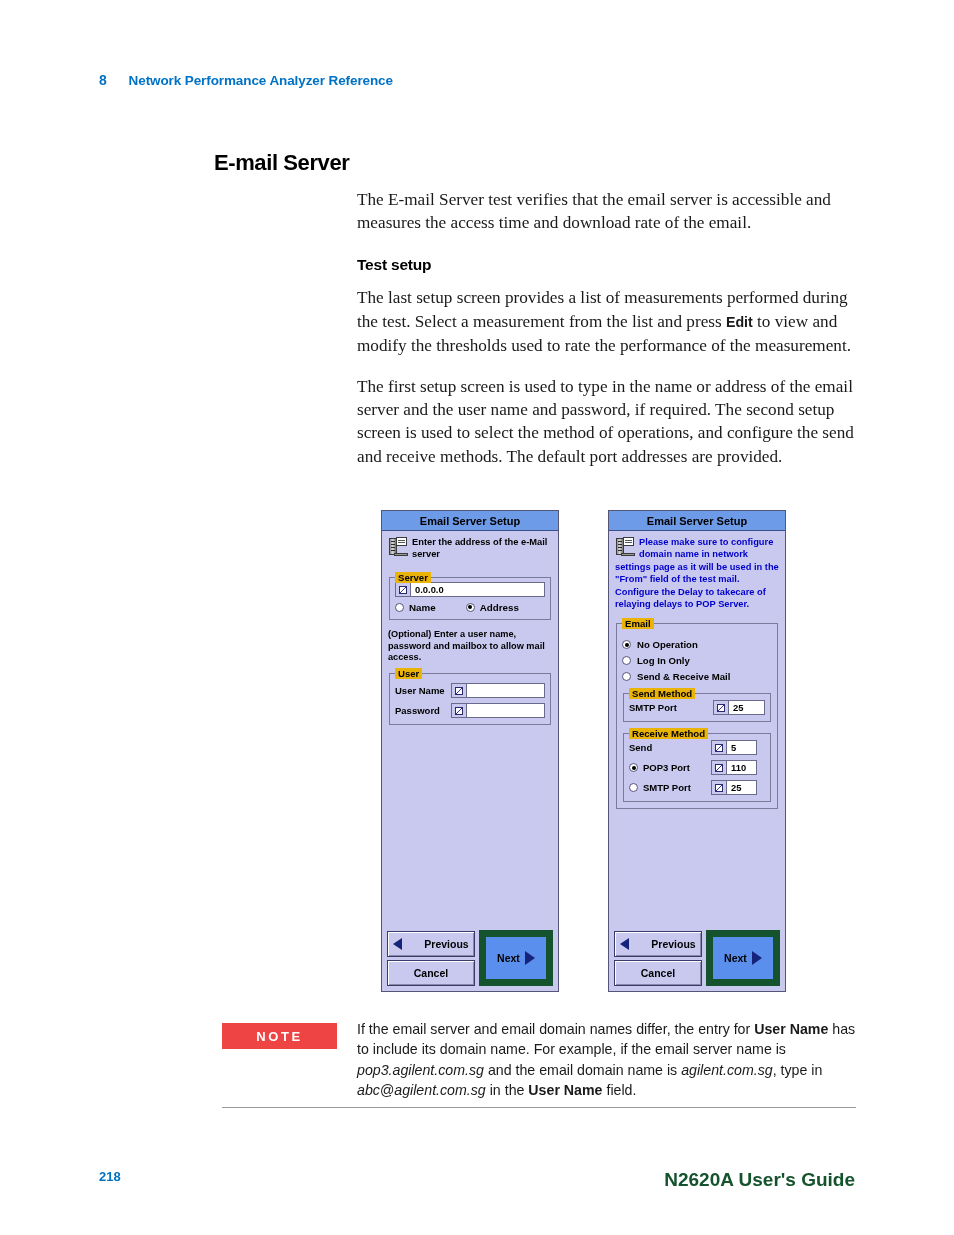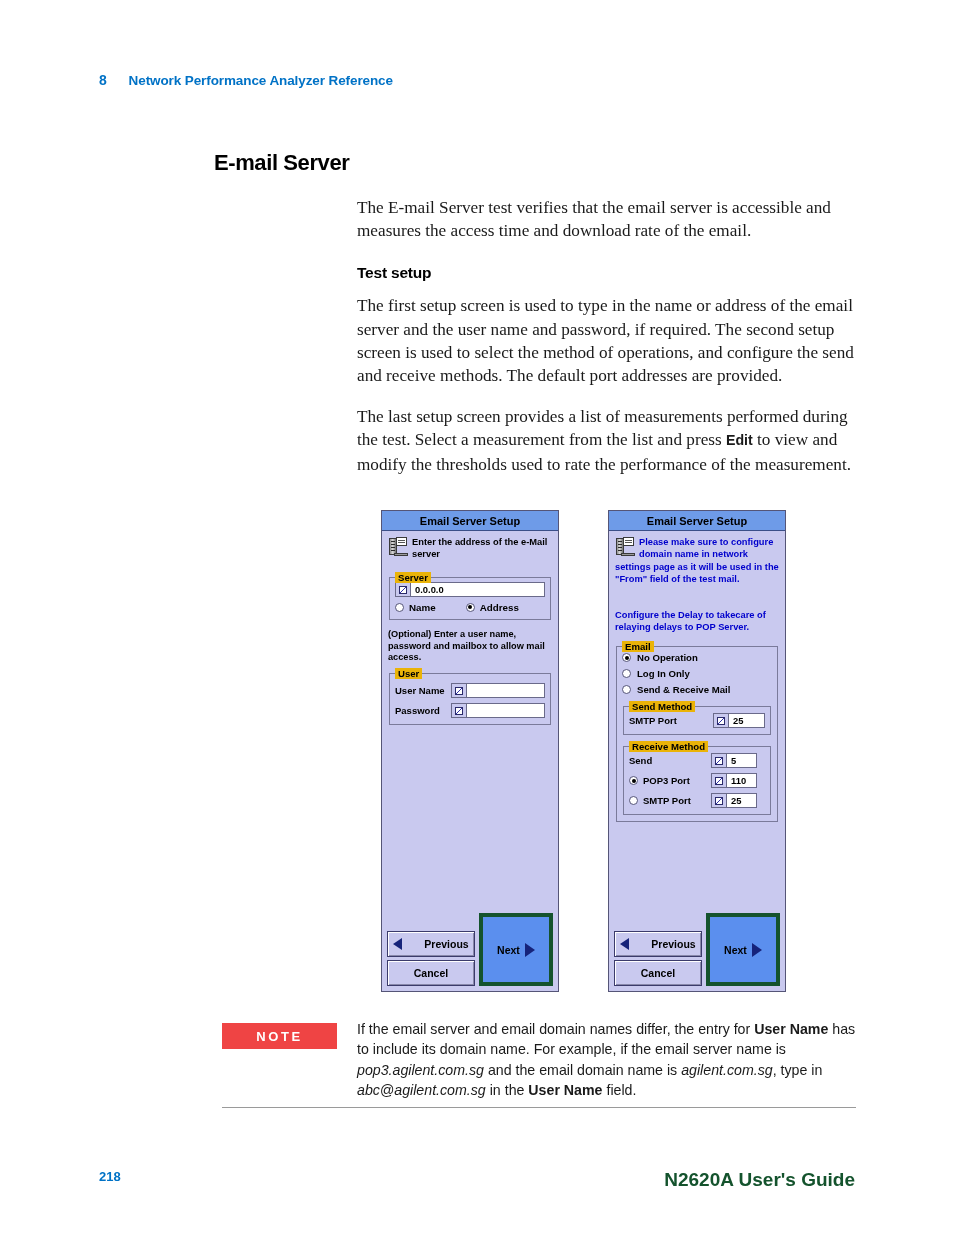--- a/index.html
+++ b/index.html
@@ -56,21 +56,21 @@
   .body-column {
     position: absolute;
     left: 357px;
     top: 188px;
     width: 500px;
   }
   .body-para {
     font-family: "Liberation Serif", serif;
     font-size: 17.2px;
     line-height: 23.2px;
-    margin: 8px 0 18px 0;
+    margin: 0 0 18px 0;
     color: #1a1a1a;
   }
   .sub-heading {
     font-family: "Liberation Sans", sans-serif;
     font-weight: bold;
     font-size: 15.5px;
     margin: 22px 0 12px 0;
     letter-spacing: -0.2px;
   }
   .body-para b {
@@ -166,21 +166,21 @@
     box-shadow: 0 2px 0 #555;
   }
   .srv-icon .base {
     position: absolute; left: 5px; top: 16px;
     width: 14px; height: 3px;
     background: #9a9a9a;
     border: 1px solid #3a3a3a;
     box-sizing: border-box;
   }
   .info-note {
-    margin-top: 23px;
+    margin-top: 0;
     font-weight: bold;
     font-size: 9.3px;
     line-height: 12.4px;
     color: #0000CC;
   }
 
   
   .groupbox {
     border: 1px solid #7a7a9a;
     margin: 9px 1px 0 1px;
@@ -333,23 +333,23 @@
     display: flex;
     align-items: center;
     justify-content: center;
     gap: 22px;
     font-weight: bold;
     font-size: 10.5px;
     box-sizing: border-box;
   }
   .btn-next {
     flex: 1 1 auto;
-    height: 73px;
+    height: 56px;
     background: #5B8FEE;
-    border: 4px solid #14532d;
+    border: 7px solid #14532d;
     display: flex;
     align-items: center;
     justify-content: center;
     gap: 5px;
     font-weight: bold;
     font-size: 10.5px;
     box-sizing: border-box;
   }
   .tri-left {
     width: 0; height: 0;
@@ -431,22 +431,22 @@
 <div class="page-header">
   <span class="chapter-number">8</span>
   <span class="chapter-title">Network Performance Analyzer Reference</span>
 </div>
 
 <div class="section-heading">E-mail Server</div>
 
 <div class="body-column">
   <p class="body-para">The E-mail Server test verifies that the email server is accessible and measures the access time and download rate of the email.</p>
   <h3 class="sub-heading">Test setup</h3>
+  <p class="body-para"><span>The last setup screen provides a list of measurements performed during the test. Select a measurement from the list and press </span><b>Edit</b><span> to view and modify the thresholds used to rate the performance of the measurement.</span></p>
   <p class="body-para">The first setup screen is used to type in the name or address of the email server and the user name and password, if required. The second setup screen is used to select the method of operations, and configure the send and receive methods. The default port addresses are provided.</p>
-  <p class="body-para"><span>The last setup screen provides a list of measurements performed during the test. Select a measurement from the list and press </span><b>Edit</b><span> to view and modify the thresholds used to rate the performance of the measurement.</span></p>
 </div>
 
 <div class="shots">
 
   <div class="dialog dialog-left">
     <div class="dialog-titlebar">Email Server Setup</div>
     <div class="dialog-body">
 
       <div class="info-block">
         <span class="srv-icon">
@@ -522,21 +522,21 @@
           <span class="tower"></span>
             <span class="screen"></span>
             <span class="base"></span>
         </span>
         <span>Please make sure to configure  domain name in network settings page as it will be used in the "From" field of the test mail.</span>
       </div>
       <div class="info-note">Configure the  Delay  to takecare of relaying delays to POP Server.</div>
 
       <div class="groupbox" style="margin-top:13px;">
         <span class="legend">Email</span>
-        <div class="radio-row" style="margin-top:1px;">
+        <div class="radio-row" style="margin-top:11px;">
           <span class="radio on"></span>
           <span>No Operation</span>
         </div>
         <div class="radio-row">
           <span class="radio"></span>
           <span>Log In Only</span>
         </div>
         <div class="radio-row">
           <span class="radio"></span>
           <span>Send &amp; Receive Mail</span>

